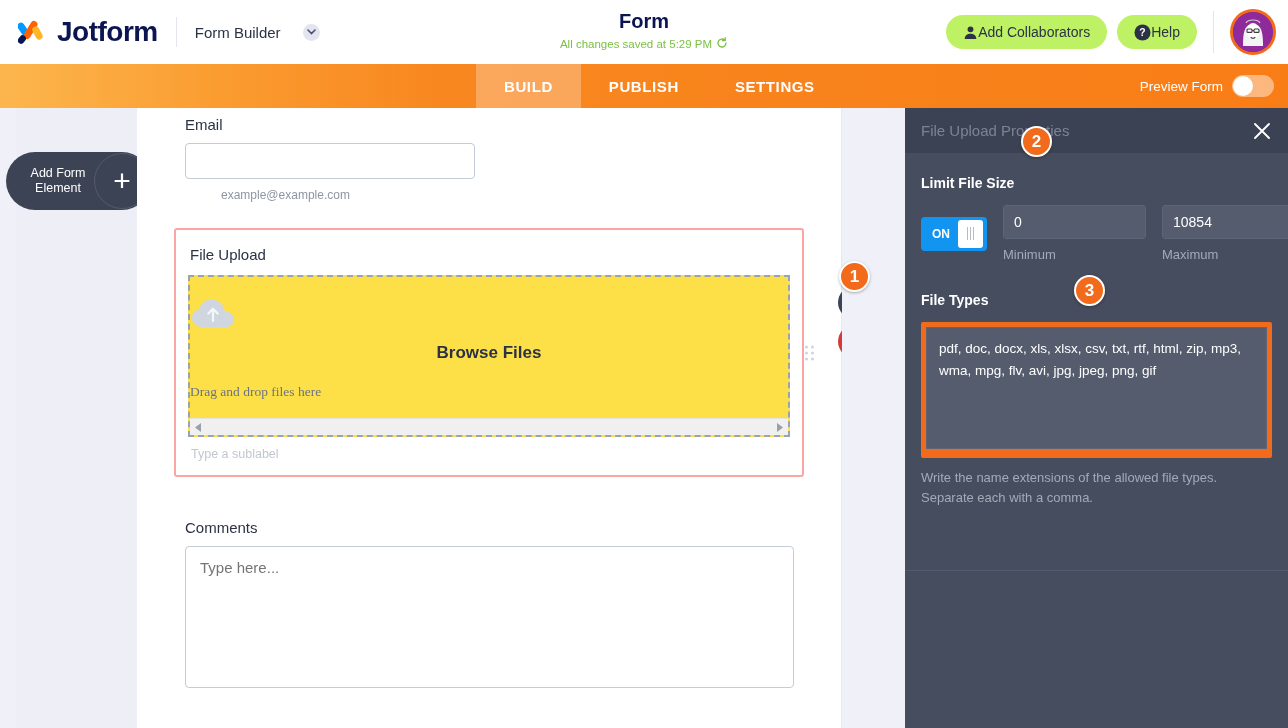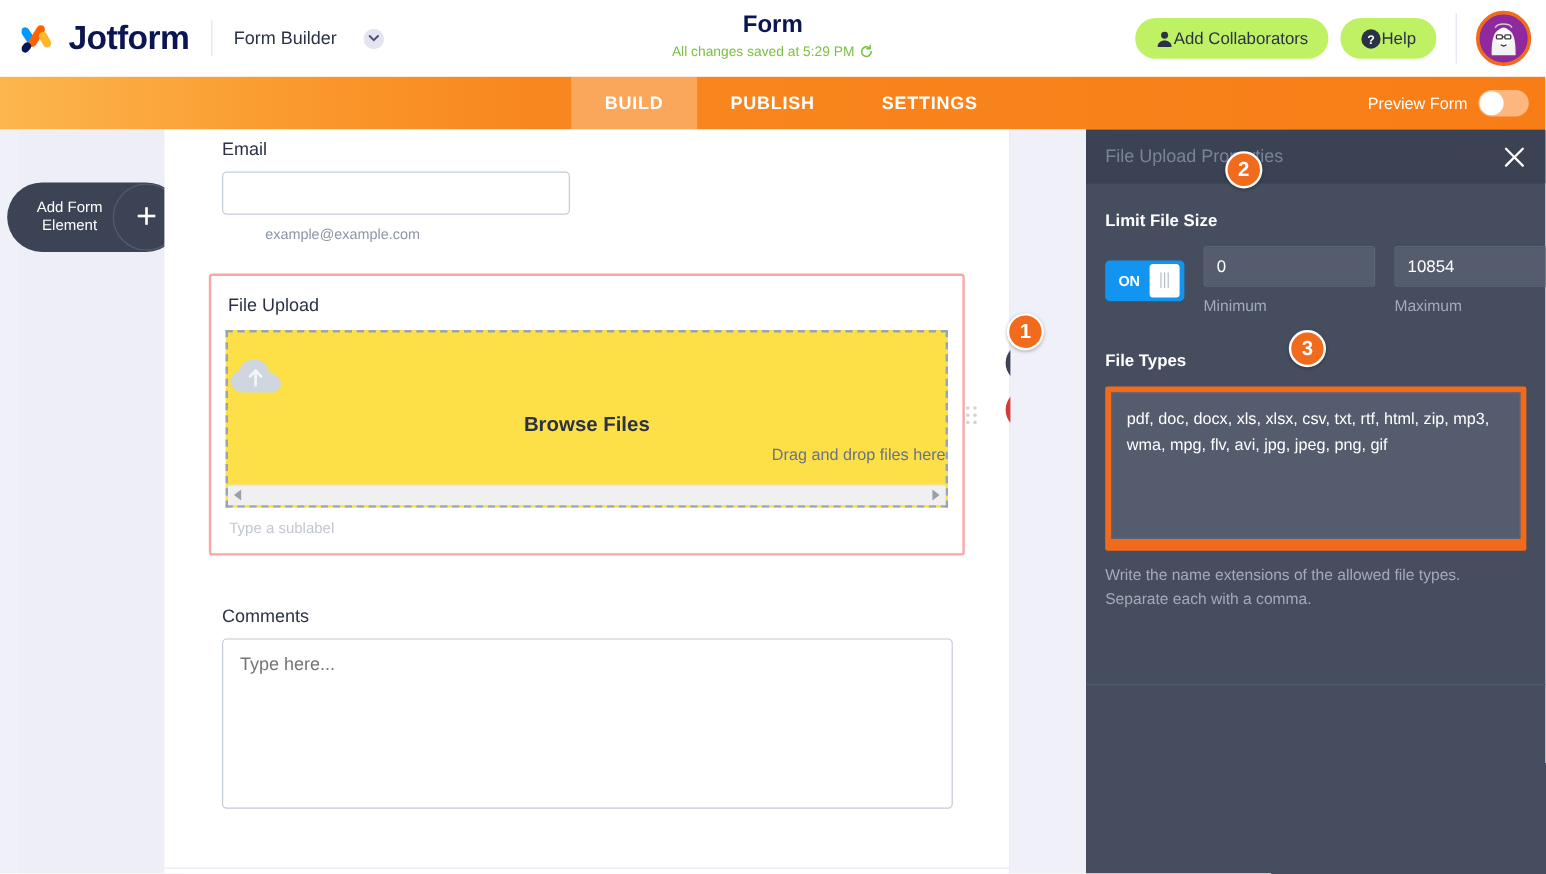--- a/index.html
+++ b/index.html
@@ -141,22 +141,23 @@
   .fu-label { font-size: 15px; color: #2b3245; margin: 2px 0 12px 2px; }
   .drop-zone {
     border: 2px dashed #9aa3b0; background: #fde047;
     padding: 20px 0 0 0; position: relative;
   }
   .cloud { display: block; margin: 0 auto 10px auto; }
   .browse {
     text-align: center; font-size: 17px; font-weight: bold; color: #2b3245;
   }
   .dragdrop {
-    text-align: right; font-size: 13.5px; color: #6a7384; margin-top: 7px;
+    text-align: left; font-size: 13.5px; color: #6a7384; margin-top: 21px;
     padding-bottom: 18px;
+    font-family: Liberation Serif, serif;
   }
   .hscroll {
     height: 17px; background: #f0f0f0; border-top: 1px solid #e3e3e3;
     display: flex; align-items: center; justify-content: space-between;
     padding: 0 5px;
   }
   .sublabel { font-size: 12.5px; color: #c2c7cf; margin: 10px 0 4px 3px; }
   .dots-handle {
     position: absolute; right: -12px; top: 50%; transform: translateY(-50%);
     width: 9px; display: grid; grid-template-columns: 3px 3px;

